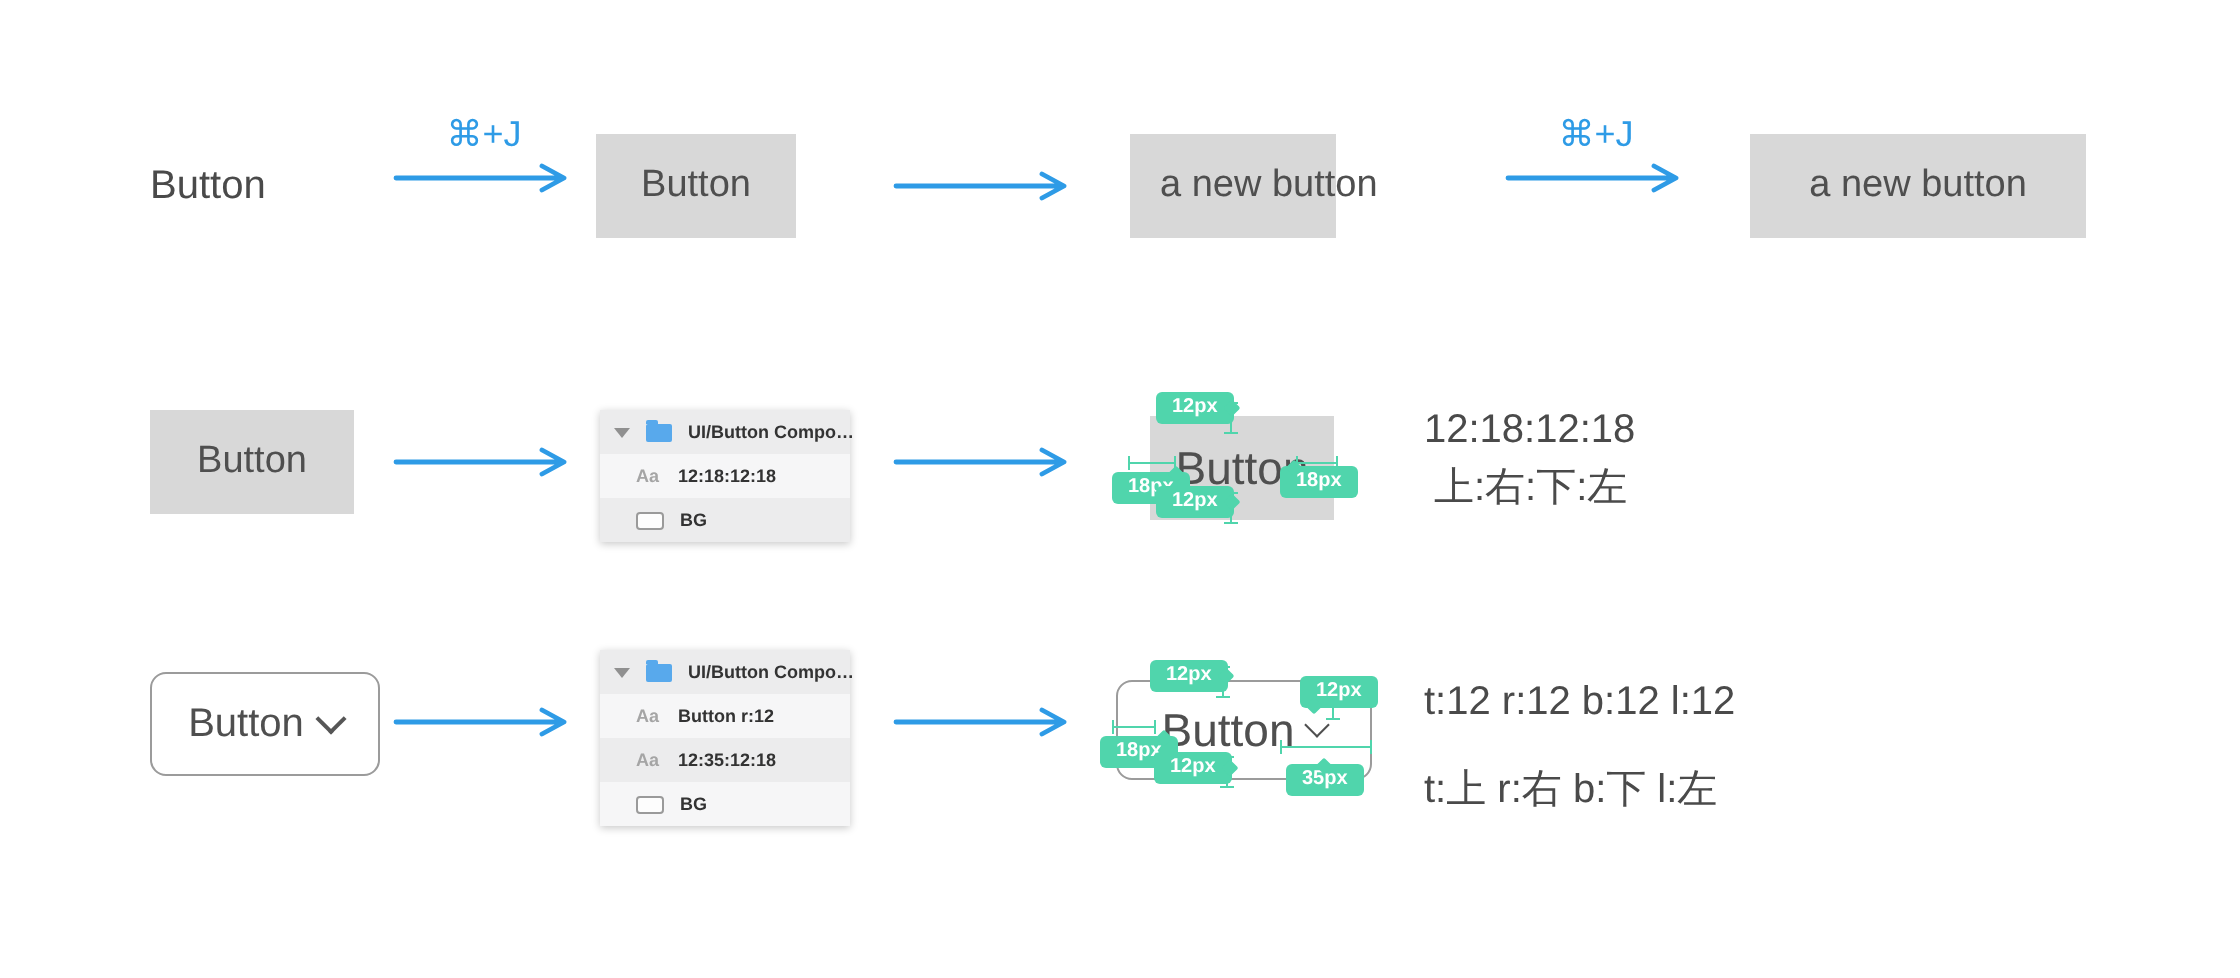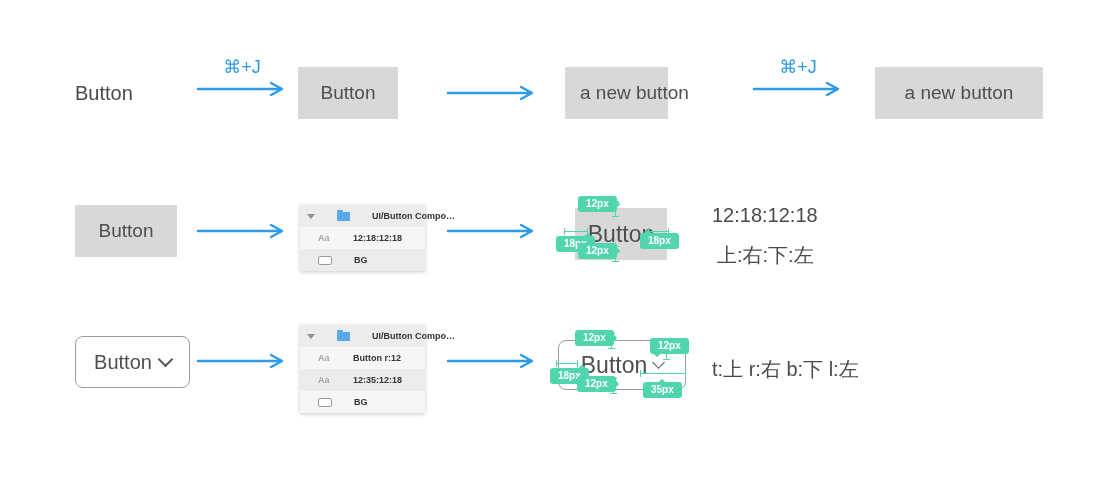--- a/index.html
+++ b/index.html
@@ -27,21 +27,21 @@
   
   .arrow-group{position:absolute;width:92px;display:flex;flex-direction:column;
                align-items:center;gap:3px;}
   .kbd{color:var(--accent-blue);font-size:18px;line-height:22px;}
   .arrow-path{fill:none;stroke:var(--accent-blue);stroke-width:2.4;
               stroke-linecap:round;stroke-linejoin:round;}
 
   
   .panel{position:absolute;width:125px;background:var(--panel-bg);
          box-shadow:0 1px 4px rgba(0,0,0,.22);font-size:9px;}
-  .panel-row{display:flex;align-items:center;height:22px;padding-left:7px;gap:22px;}
+  .panel-row{display:flex;align-items:center;height:22px;padding-left:7px;gap:8px;}
   .panel-row:nth-child(odd){background:#ececed;}
   .panel-row:nth-child(even){background:#f6f6f7;}
   .panel-row .lbl{font-weight:700;color:#333;font-size:9px;white-space:nowrap;}
   .tri{width:0;height:0;border-left:4px solid transparent;border-right:4px solid transparent;
        border-top:5px solid #909090;flex:none;}
   .folder{position:relative;width:13px;height:9px;background:#58a9ec;border-radius:1px;flex:none;}
   .folder::before{content:"";position:absolute;top:-2px;left:0;width:6px;height:2px;
        background:#58a9ec;border-radius:1px 1px 0 0;}
   .aa{color:#a5a5a5;font-weight:700;font-size:9px;flex:none;width:13px;margin-left:11px;}
   .rect-ic{width:12px;height:7px;border:1px solid #9a9a9a;border-radius:2px;background:#fdfdfd;
@@ -145,21 +145,21 @@
     <div class="mh" style="left:92px;top:32px;width:19px"></div>
     <div class="mv" style="left:56px;top:5px;height:14px"></div>
     <div class="mv" style="left:56px;top:50px;height:14px"></div>
     <span class="badge pr" style="left:22px;top:0">12px</span>
     <span class="badge pu-r" style="left:0;top:40px">18px</span>
     <span class="badge pr" style="left:22px;top:47px">12px</span>
     <span class="badge pu-l" style="left:84px;top:37px">18px</span>
   </div>
 
   <div class="caption" style="left:712px;top:202px">12:18:12:18</div>
-  <div class="caption" style="left:717px;top:242px">上:右:下:左</div>
+  <div class="caption" style="left:717px;top:231px">上:右:下:左</div>
 
   <div class="outline-btn" style="left:75px;top:336px;width:113px;height:50px">
     <span>Button</span>
     <span class="chev"></span>
   </div>
 
   <svg class="abs" style="left:196px;top:353px" width="92" height="16" viewBox="0 0 92 16">
     <path class="arrow-path" d="M2 8 H84 M75 2 L86 8 L75 14"></path>
   </svg>
 
@@ -197,15 +197,16 @@
     <div class="mh" style="left:6px;top:34px;width:20px"></div>
     <div class="mv" style="left:60px;top:52px;height:14px"></div>
     <div class="mh" style="left:90px;top:44px;width:44px"></div>
     <span class="badge pr" style="left:25px;top:4px">12px</span>
     <span class="badge pd-l" style="left:100px;top:12px">12px</span>
     <span class="badge pu-r" style="left:0;top:42px">18px</span>
     <span class="badge pr" style="left:27px;top:50px">12px</span>
     <span class="badge pu" style="left:93px;top:56px">35px</span>
   </div>
 
-  <div class="caption" style="left:712px;top:356px">t:上 r:右 b:下 l:左</div>
+  <div class="caption" style="left:712px;top:338px">t:12 r:12 b:12 l:12</div>
+  <div class="caption" style="left:712px;top:382px">t:上 r:右 b:下 l:左</div>
 
 </div>
 
 </body></html>

